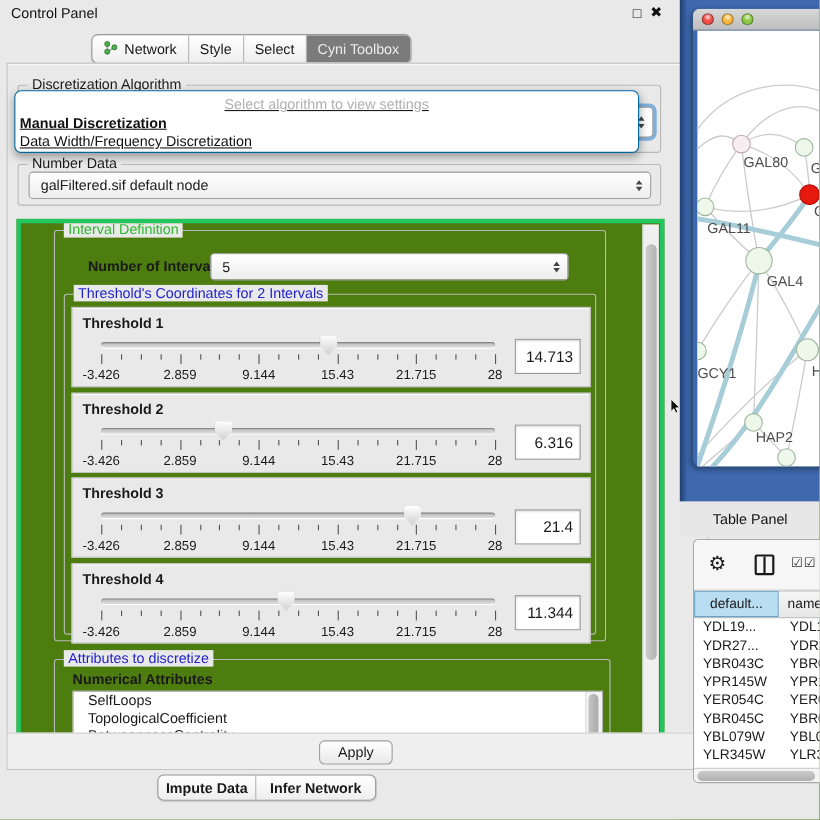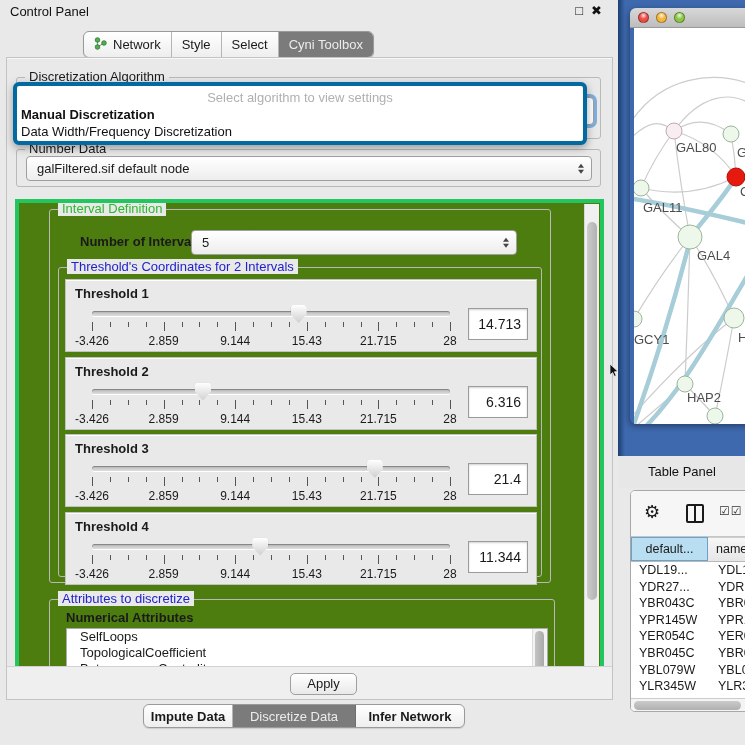--- a/index.html
+++ b/index.html
@@ -16,39 +16,39 @@
   .tabbar{position:absolute;left:83px;top:31px;height:25px;display:flex;
           border:1px solid #9a9a9a;border-radius:6px;overflow:hidden;
           background:linear-gradient(#ffffff,#eeeeee);box-shadow:0 1px 1px rgba(0,0,0,.15);}
   .seg{display:flex;align-items:center;justify-content:center;font-size:13px;
        border-right:1px solid #b5b5b5;padding:0 10px;white-space:nowrap;}
   .seg:last-child{border-right:none;}
   .seg.dark{background:#7b7b7b;color:#ececec;border-color:#6f6f6f;}
   .seg .gicon{margin-right:6px;}
 
   .main-panel{position:absolute;left:6px;top:57px;width:605px;height:641px;
-              border:1px solid #c3c3c3;background:#e9e9e9;box-shadow:inset 0 1px 0 #f8f8f8;}
+              border:1px solid #c3c3c3;background:#e9e9e9;box-shadow:inset 0 1px 0 #f8f8f8;padding-left:31px;}
 
   .group{position:absolute;border:1px solid #b9b9b9;border-radius:3px;}
   .gtitle{position:absolute;top:-9px;left:8px;background:#e9e9e9;padding:0 4px;font-size:13px;line-height:15px;}
   .gtitle.green{color:#2eb82e;}
   .gtitle.blue{color:#2222cc;}
 
   .combo{position:absolute;background:linear-gradient(#ffffff,#ededed);
          border:1px solid #9f9f9f;border-radius:4px;}
   .combo .clabel{font-size:13px;padding-left:10px;display:block;overflow:hidden;white-space:nowrap;}
   .stepper{position:absolute;right:7px;top:50%;transform:translateY(-50%);}
   .stepper i{display:block;width:0;height:0;border-left:3.5px solid transparent;border-right:3.5px solid transparent;}
   .stepper .up{border-bottom:4.5px solid #444;margin-bottom:2.5px;}
   .stepper .down{border-top:4.5px solid #444;}
   .combo.focused{box-shadow:0 0 0 3px rgba(100,160,215,.8);background:#fff;}
 
   .popup{position:absolute;left:6px;top:24px;width:566px;height:55px;background:#fff;
-         border:4px solid #0369a1;border-radius:6px;box-shadow:0 3px 8px rgba(0,0,0,.35);
-         z-index:50;overflow:hidden;}
+         border:1px solid #0369a1;border-radius:6px;box-shadow:0 3px 8px rgba(0,0,0,.35);
+         z-index:50;overflow:hidden;text-decoration:underline;}
   .popup .ph{font-size:13px;color:#b0b0b0;text-align:center;padding-top:4px;height:16px;}
   .popup .item{font-size:13px;padding-left:4px;line-height:17px;color:#111;}
   .popup .item.bold{font-weight:bold;}
 
   .scrollpane{position:absolute;left:8px;top:141px;width:581px;height:477px;
               border:4px solid #22c55e;background:#4d7c0f;overflow:hidden;}
   .vscroll{position:absolute;right:1px;top:1px;width:14px;height:475px;background:#f0f0f0;border-left:1px solid #d8d8d8;}
   .vscroll .thumb-v{position:absolute;left:2px;width:10px;border-radius:6px;
                     background:linear-gradient(90deg,#cccccc,#b2b2b2);}
 
@@ -401,23 +401,20 @@
     </div>
 
     <div class="apply-row">
       <div class="btn apply-btn">Apply</div>
     </div>
   </div>
 
   <div class="bottom-tabs">
     <div class="seg" style="width:68px;">
         <span>Impute Data</span>
-      </div>
-    <div class="seg dark" style="width:102px;">
-        <span>Discretize Data</span>
       </div>
     <div class="seg" style="width:88px;">
         <span>Infer Network</span>
       </div>
   </div>
 </div>
 
 <div class="network-area">
   <div class="mac-window">
     <div class="mac-titlebar">

